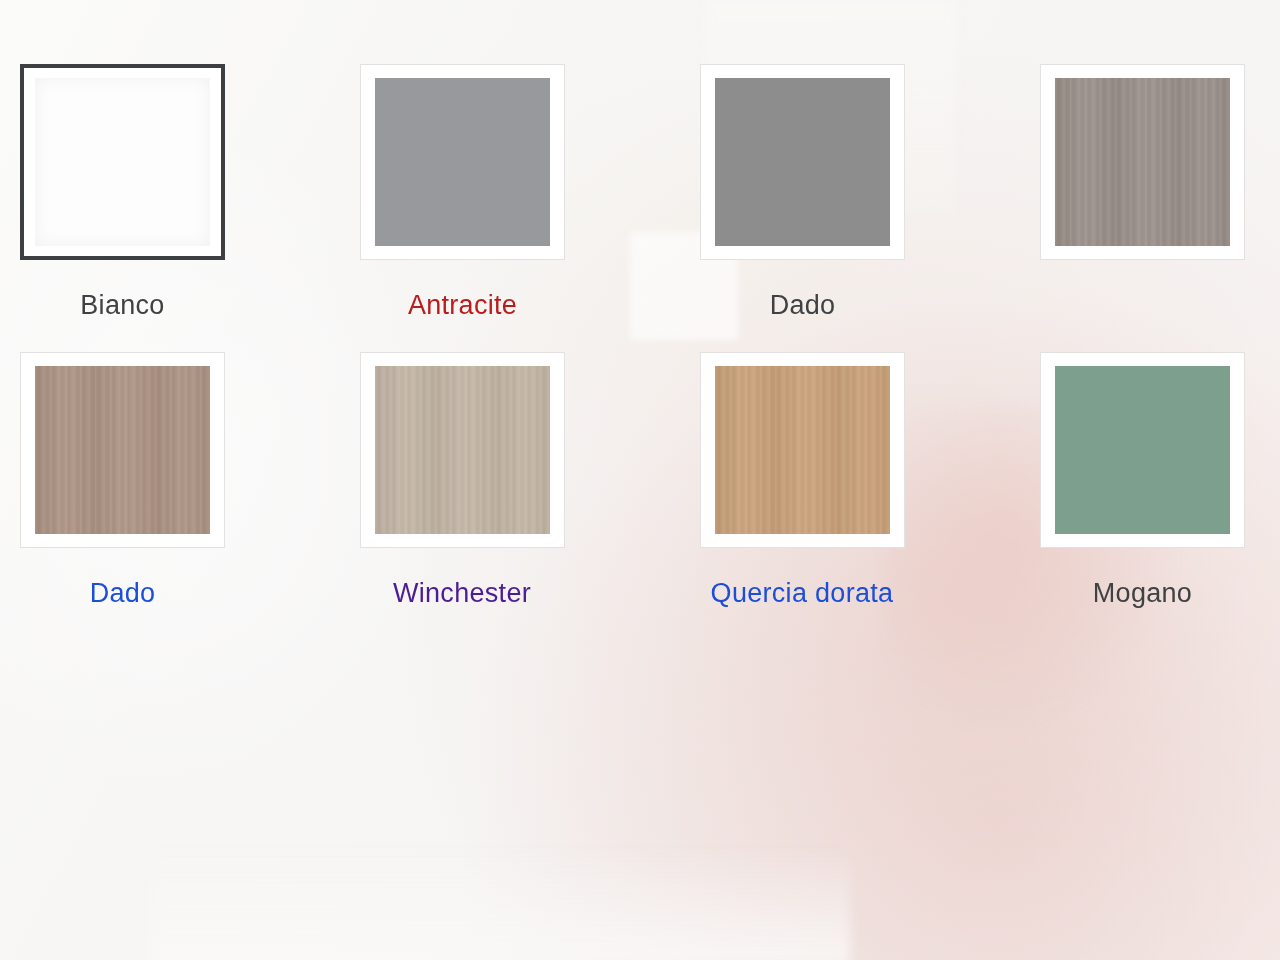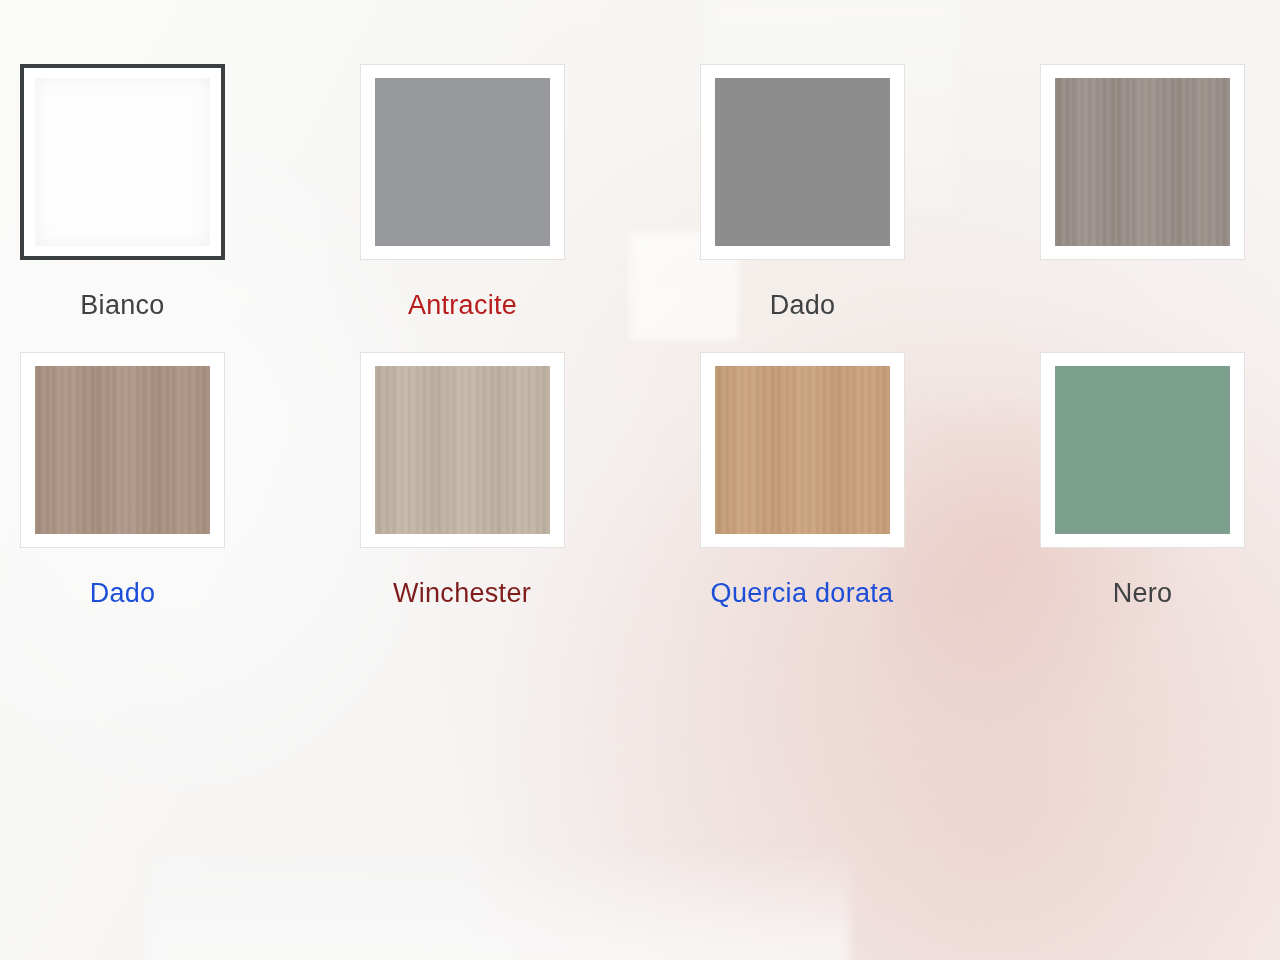--- a/index.html
+++ b/index.html
@@ -184,27 +184,27 @@
     <div class="swatch-cell">
       <div class="swatch-frame" style="border-color: rgb(227, 226, 225); background: rgb(255, 255, 255);">
         <div class="swatch-chip grain" style="background: rgb(172, 147, 131);"></div>
       </div>
       <div class="swatch-label" style="color: #1d4ed8;">Dado</div>
     </div>
     <div class="swatch-cell">
       <div class="swatch-frame" style="border-color: rgb(227, 226, 225); background: rgb(255, 255, 255);">
         <div class="swatch-chip grain" style="background: rgb(194, 181, 165);"></div>
       </div>
-      <div class="swatch-label wide" style="color: #7f1d1d; text-align: center;">Winchester</div>
+      <div class="swatch-label wide" style="color: #4c1d95; text-align: center;">Winchester</div>
     </div>
     <div class="swatch-cell">
       <div class="swatch-frame" style="border-color: rgb(227, 226, 225); background: rgb(255, 255, 255);">
         <div class="swatch-chip grain" style="background: rgb(201, 161, 121);"></div>
       </div>
       <div class="swatch-label wide" style="color: #1d4ed8;">Quercia dorata</div>
     </div>
     <div class="swatch-cell">
       <div class="swatch-frame" style="border-color: rgb(227, 226, 225); background: rgb(255, 255, 255);">
         <div class="swatch-chip" style="background: rgb(124, 159, 142);"></div>
       </div>
-      <div class="swatch-label" style="color: rgb(63, 65, 67);">Nero</div>
+      <div class="swatch-label" style="color: rgb(63, 65, 67);">Mogano</div>
     </div>
   </div>
 
 </body></html>

